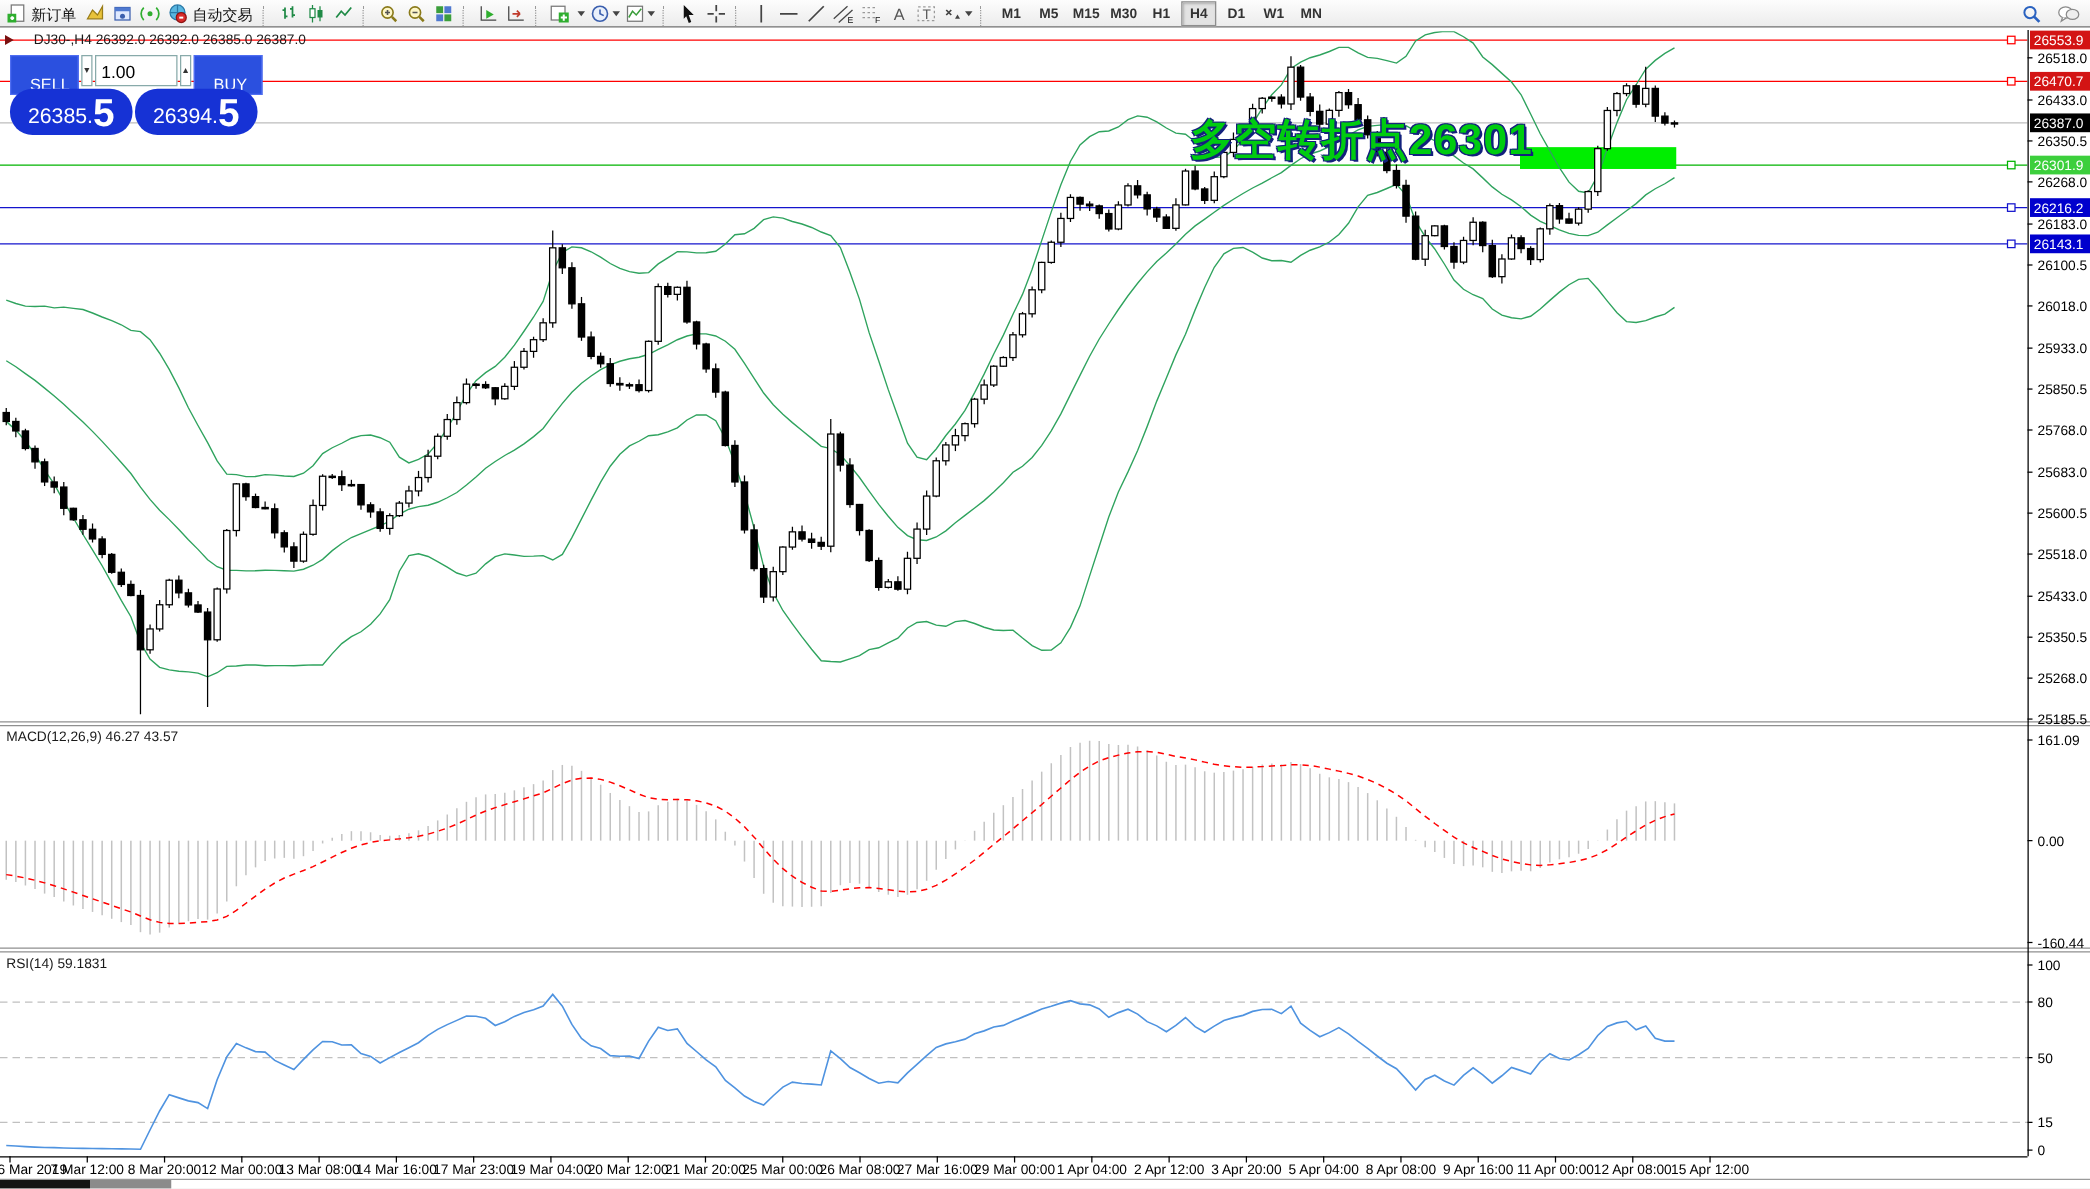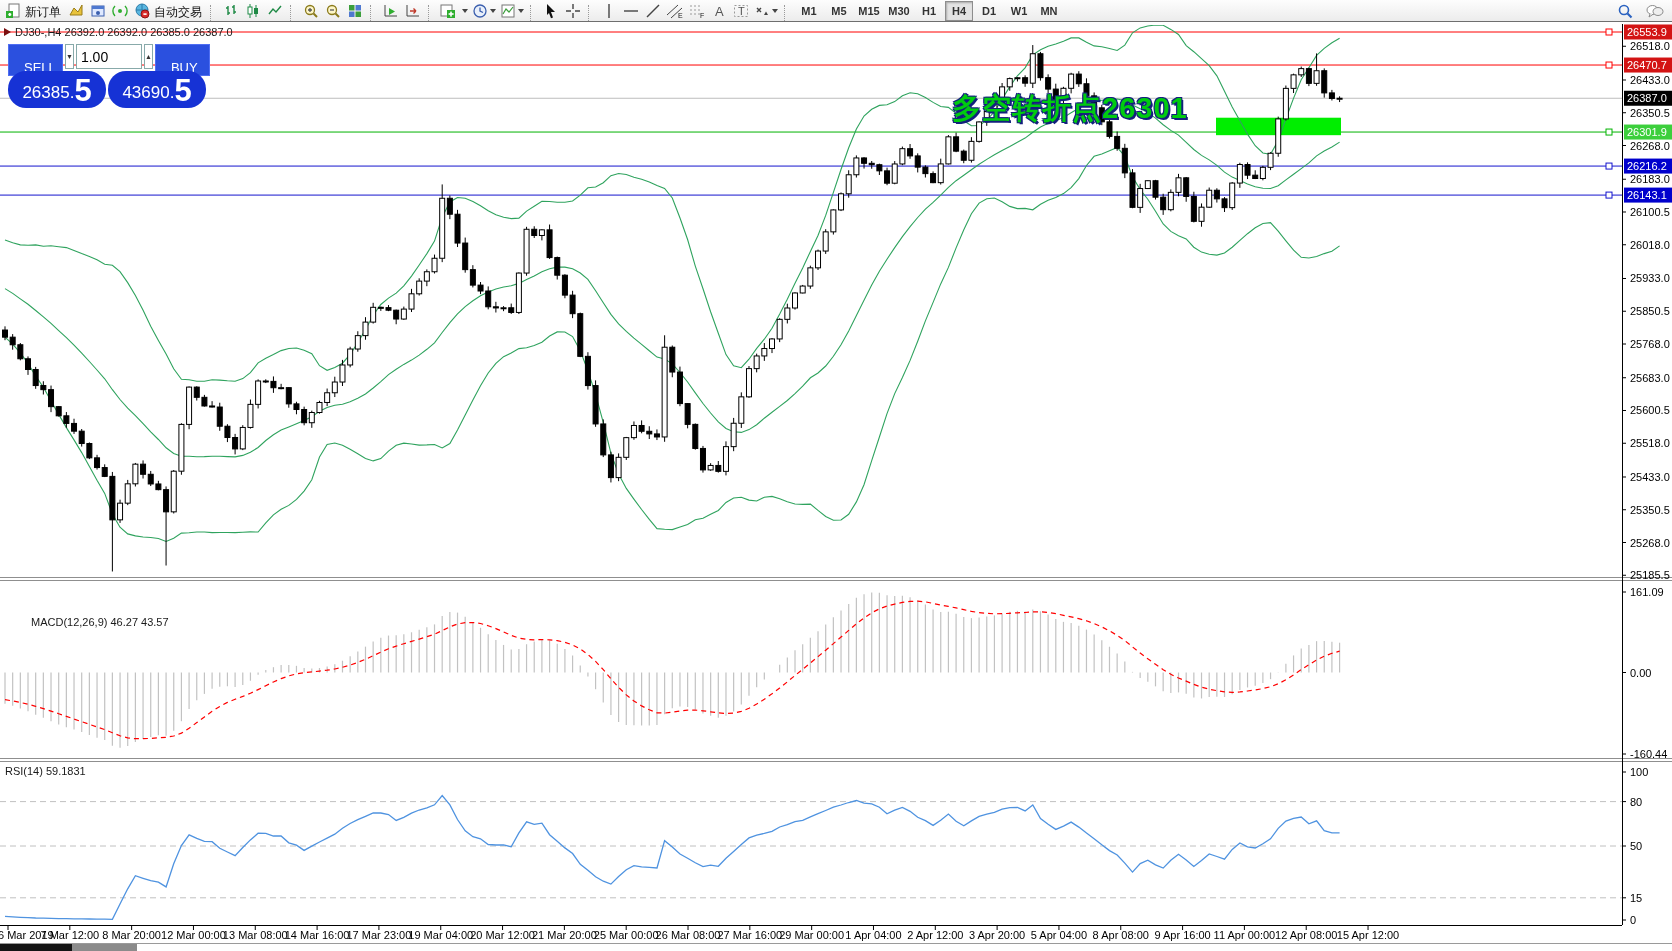--- a/index.html
+++ b/index.html
@@ -14,39 +14,39 @@
   .tlabel{font-size:12px;color:#111;margin:0 4px 0 1px;white-space:nowrap;}
   .sep{width:6px;height:16px;border-left:1px dotted #9a9a9a;margin:0 3px 0 4px;}
   .tf{min-width:26px;height:18px;display:inline-flex;align-items:center;justify-content:center;
     font-size:11px;color:#333;margin:0 1px;border:1px solid transparent;font-weight:bold;}
   .tf.active{background:#e3e3e3;border:1px solid #8d8d8d;box-shadow:inset 1px 1px 2px rgba(0,0,0,.25);}
   .tright{position:absolute;right:6px;top:0;height:22px;display:flex;align-items:center;gap:8px;}
   .caret{width:0;height:0;border-left:3px solid transparent;border-right:3px solid transparent;
     border-top:4px solid #444;margin-left:2px;}
   
   .chart-title{position:absolute;left:4px;top:26px;font-size:11px;color:#1a1a1a;z-index:20;
-    display:flex;align-items:center;gap:4px;}
+    display:flex;align-items:center;gap:16px;}
   .title-glyph{width:0;height:0;border-top:4px solid transparent;border-bottom:4px solid transparent;
     border-left:7px solid #7a1010;}
   
   .trade-panel{position:absolute;left:8px;top:44px;z-index:25;width:200px;}
   .tp-row1{display:flex;gap:2px;height:25px;}
   .tp-sell,.tp-buy{width:55px;height:25px;background:#2b50df;color:#fff;border:1px solid #4f6ef2;
     font-size:13px;font-family:inherit;cursor:pointer;padding:15px;}
   .tp-step{width:18px;height:25px;background:#fff;border:1px solid #8aa;color:#333;font-size:7px;
     padding:0;cursor:pointer;}
   .tp-vol{width:56px;height:23px;border:1px solid #8aa;font-size:14px;text-align:left;
     padding:0 4px;font-family:inherit;}
   .tp-row2{display:flex;gap:2px;margin-top:2px;}
   .tp-price{width:98px;height:37px;background:#1632d5;color:#fff;display:flex;align-items:flex-end;
     justify-content:center;padding-bottom:2px;box-sizing:border-box;border-radius:18px;}
   .tp-price .sm{font-size:17px;line-height:26px;}
   .tp-price .bg{font-size:31px;font-weight:bold;line-height:30px;}
   
-  .annotation{position:absolute;left:952px;top:89px;z-index:15;font-size:29px;font-weight:bold;
+  .annotation{position:absolute;left:952px;top:89px;z-index:15;font-size:34px;font-weight:bold;
     color:#00cc10;letter-spacing:1px;white-space:nowrap;
     text-shadow:1px 1px 0 #14217d,-1px -1px 0 #14217d,1px -1px 0 #14217d,-1px 1px 0 #14217d,2px 2px 0 #14217d;}
   
   .ind-label{position:absolute;left:5px;font-size:11px;color:#1a1a1a;z-index:12;}
   
   .bottom-strip{position:absolute;left:0;bottom:0;width:1672px;height:7px;background:#fff;
     border-top:1px solid #9a9a9a;z-index:10;}
   .bs-dark{position:absolute;left:0;top:0;width:72px;height:7px;background:#141414;}
   .bs-gray{position:absolute;left:72px;top:0;width:65px;height:7px;background:#8b8b8b;}
   svg text{font-family:"Liberation Sans",sans-serif;}
@@ -941,28 +941,28 @@
       <input class="tp-vol" readonly="" value="1.00" style="">
       <button class="tp-step">▲</button>
       <button class="tp-buy">BUY</button>
     </div>
     <div class="tp-row2">
       <div class="tp-price">
         <span class="sm">26385.</span>
           <span class="bg">5</span>
       </div>
       <div class="tp-price">
-        <span class="sm">43690.</span>
+        <span class="sm">26394.</span>
           <span class="bg">5</span>
       </div>
     </div>
   </div>
 
   <div class="annotation">多空转折点26301</div>
 
-  <div class="ind-label" style="top:616px;margin-left:26px;">MACD(12,26,9) 46.27 43.57</div>
+  <div class="ind-label" style="top:584px;">MACD(12,26,9) 46.27 43.57</div>
   <div class="ind-label" style="top:765px;">RSI(14) 59.1831</div>
 
   <div class="bottom-strip">
     <div class="bs-dark"></div>
     <div class="bs-gray"></div>
   </div>
 </div>
 
 </body></html>

